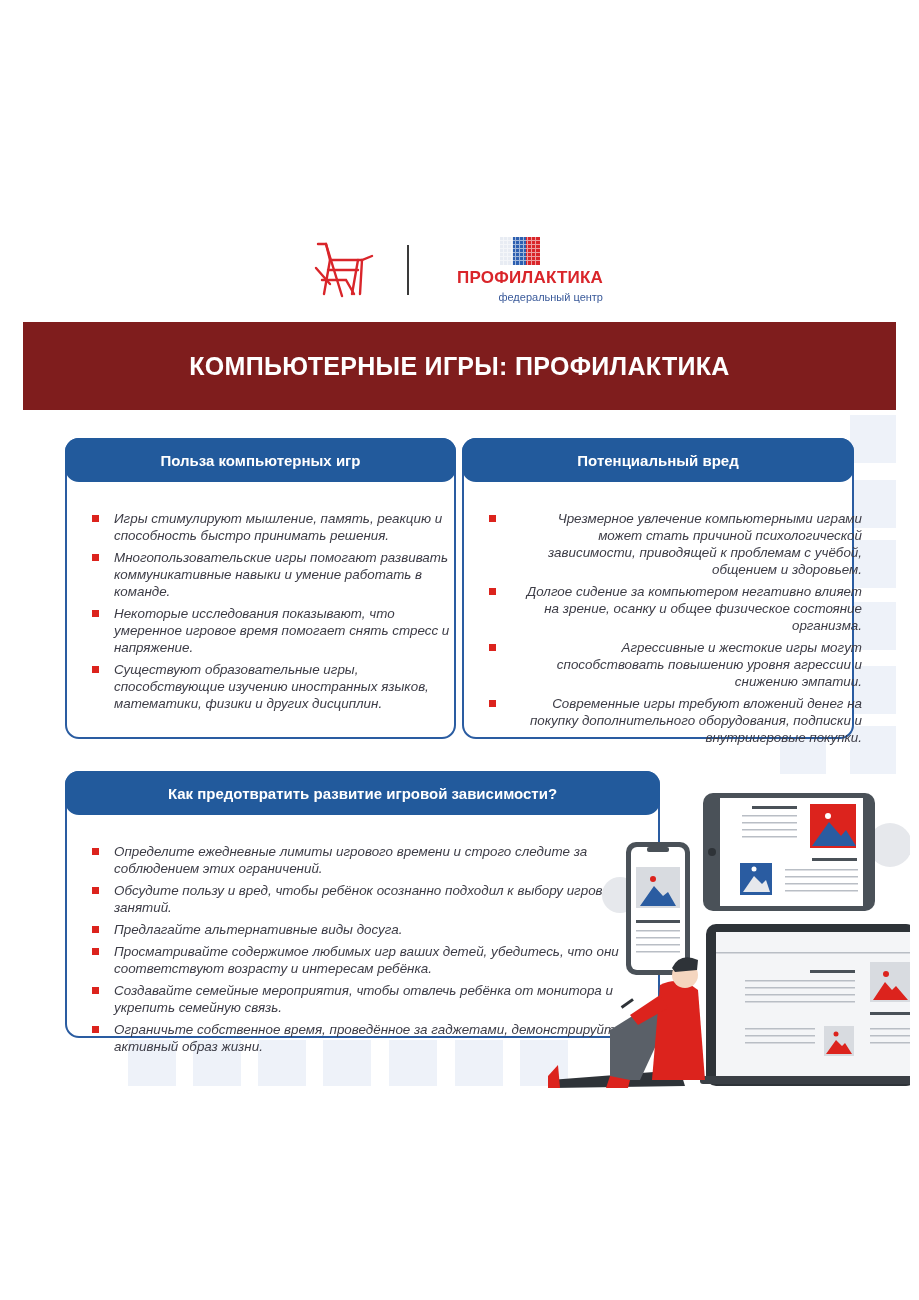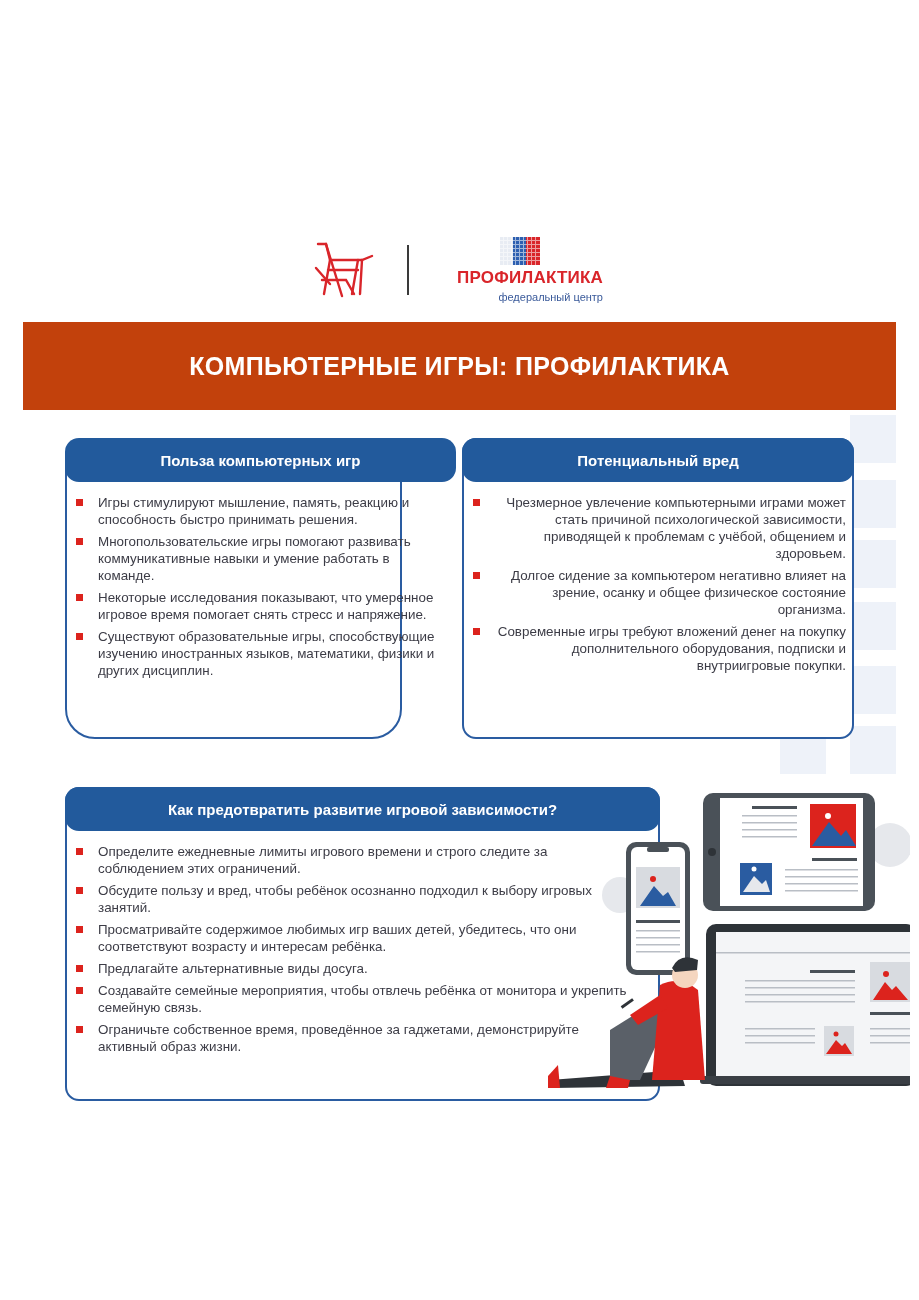--- a/index.html
+++ b/index.html
@@ -12,30 +12,30 @@
   
   .logo-horse { position:absolute; left:312px; top:240px; width:66px; height:58px; }
   .logo-divider { position:absolute; left:407px; top:245px; width:2px; height:50px; background:#3a3a3a; }
   .logo-flag { position:absolute; left:500px; top:237px; width:40px; height:28px; }
   .logo-title { position:absolute; left:437px; top:268px; width:166px; text-align:right;
                 font-weight:bold; font-size:17px; color:#d9252a; letter-spacing:0.2px; }
   .logo-sub { position:absolute; left:437px; top:291px; width:166px; text-align:right;
               font-size:11px; color:#3a5a9a; }
 
   
-  .banner { position:absolute; left:23px; top:322px; width:873px; height:88px; background:#c2410c;
+  .banner { position:absolute; left:23px; top:322px; width:873px; height:88px; background:#7f1d1d;
             display:flex; flex-direction:row; align-items:center; justify-content:center; }
   .banner-line { color:#ffffff; font-weight:bold; font-size:25px; line-height:33px; letter-spacing:0.3px; }
 
   
   .card { position:absolute; background:#ffffff; border:2px solid #2a5ca1; border-radius:14px; box-sizing:border-box; }
   .card-head { position:absolute; left:-2px; top:-2px; height:44px; background:#225a9c;
                border-radius:14px 14px 14px 14px; color:#fff; font-weight:bold; font-size:15px;
                display:flex; align-items:center; justify-content:center; }
-  .card ul { list-style:none; margin:0; padding:0; position:absolute; }
+  .card ul { list-style:none; margin:16px; padding:0; position:absolute;font-style:italic; }
   .card li { position:relative; padding-left:31px; font-size:13.4px; line-height:17px; margin-bottom:5px; color:#3c3c46; }
   .card li .bullet { position:absolute; left:9px; top:5px; width:7px; height:7px; background:#dc231d; }
 
   
   .illus { position:absolute; left:540px; top:780px; width:370px; height:320px; }
 </style>
 </head>
 <body>
 
 <div>
@@ -92,47 +92,47 @@
     <rect x="35" y="0" width="1" height="28"></rect>
   </g>
 </svg>
 <div class="logo-title">ПРОФИЛАКТИКА</div>
 <div class="logo-sub">федеральный центр</div>
 
 <div class="banner">
   <div class="banner-line">КОМПЬЮТЕРНЫЕ ИГРЫ: ПРОФИЛАКТИКА</div>
 </div>
 
-<div class="card" style="left:65px;top:438px;width:337px;height:301px;border-radius:30px;">
+<div class="card" style="left:65px;top:438px;width:391px;height:301px;">
   <div class="card-head" style="width:391px;">Польза компьютерных игр</div>
   <ul style="left:0;top:54px;width:378px;">
     <li><span class="bullet"></span><span>Игры стимулируют мышление, память, реакцию и способность быстро принимать решения.</span></li>
     <li><span class="bullet"></span><span>Многопользовательские игры помогают развивать коммуникативные навыки и умение работать в команде.</span></li>
     <li><span class="bullet"></span><span>Некоторые исследования показывают, что умеренное игровое время помогает снять стресс и напряжение.</span></li>
     <li><span class="bullet"></span><span>Существуют образовательные игры, способствующие изучению иностранных языков, математики, физики и других дисциплин.</span></li>
   </ul>
 </div>
 
 <div class="card" style="left:462px;top:438px;width:392px;height:301px;text-align:right;">
   <div class="card-head" style="width:392px;">Потенциальный вред</div>
   <ul style="left:0;top:54px;width:382px;">
     <li><span class="bullet"></span><span>Чрезмерное увлечение компьютерными играми может стать причиной психологической зависимости, приводящей к проблемам с учёбой, общением и здоровьем.</span></li>
     <li><span class="bullet"></span><span>Долгое сидение за компьютером негативно влияет на зрение, осанку и общее физическое состояние организма.</span></li>
-    <li><span class="bullet"></span></li>
+    <li><span class="bullet"></span><span>Агрессивные и жестокие игры могут способствовать повышению уровня агрессии и снижению эмпатии.</span></li>
     <li><span class="bullet"></span><span>Современные игры требуют вложений денег на покупку дополнительного оборудования, подписки и внутриигровые покупки.</span></li>
   </ul>
 </div>
 
-<div class="card" style="left:65px;top:787px;width:595px;height:314px;">
+<div class="card" style="left:65px;top:771px;width:595px;height:267px;">
   <div class="card-head" style="width:595px;">Как предотвратить развитие игровой зависимости?</div>
   <ul style="left:0;top:54px;width:565px;">
     <li><span class="bullet"></span><span>Определите ежедневные лимиты игрового времени и строго следите за соблюдением этих ограничений.</span></li>
     <li><span class="bullet"></span><span>Обсудите пользу и вред, чтобы ребёнок осознанно подходил к выбору игровых занятий.</span></li>
+    <li><span class="bullet"></span><span>Предлагайте альтернативные виды досуга.</span></li>
     <li><span class="bullet"></span><span>Просматривайте содержимое любимых игр ваших детей, убедитесь, что они соответствуют возрасту и интересам ребёнка.</span></li>
-    <li><span class="bullet"></span><span>Предлагайте альтернативные виды досуга.</span></li>
     <li><span class="bullet"></span><span>Создавайте семейные мероприятия, чтобы отвлечь ребёнка от монитора и укрепить семейную связь.</span></li>
     <li><span class="bullet"></span><span>Ограничьте собственное время, проведённое за гаджетами, демонстрируйте активный образ жизни.</span></li>
   </ul>
 </div>
 
 <svg class="illus" viewBox="0 0 370 320">
 
   <g fill="#e6e8ec">
     <circle cx="80" cy="115" r="18"></circle>
     <circle cx="350" cy="65" r="22"></circle>

